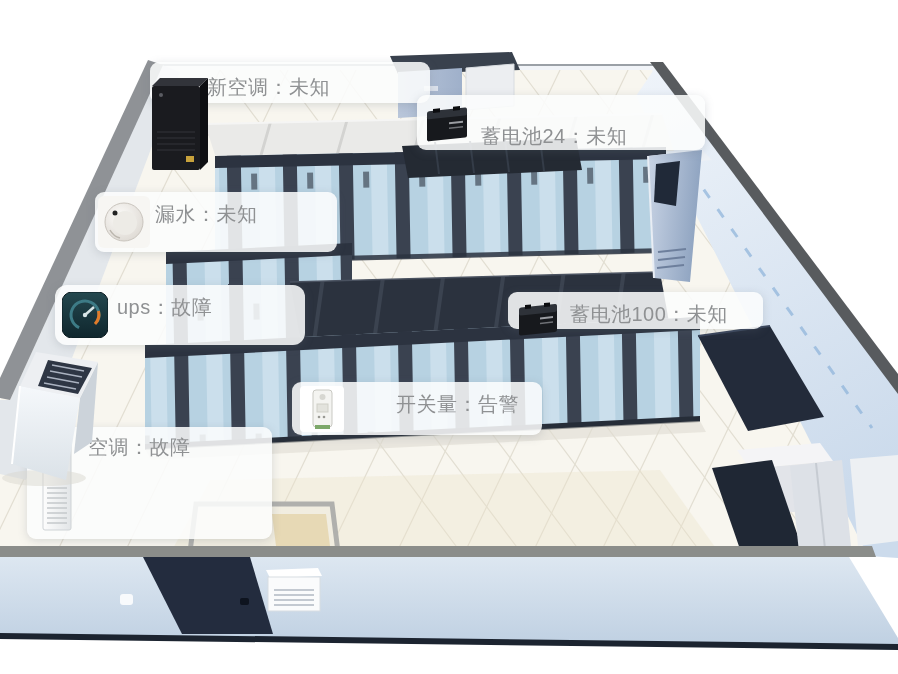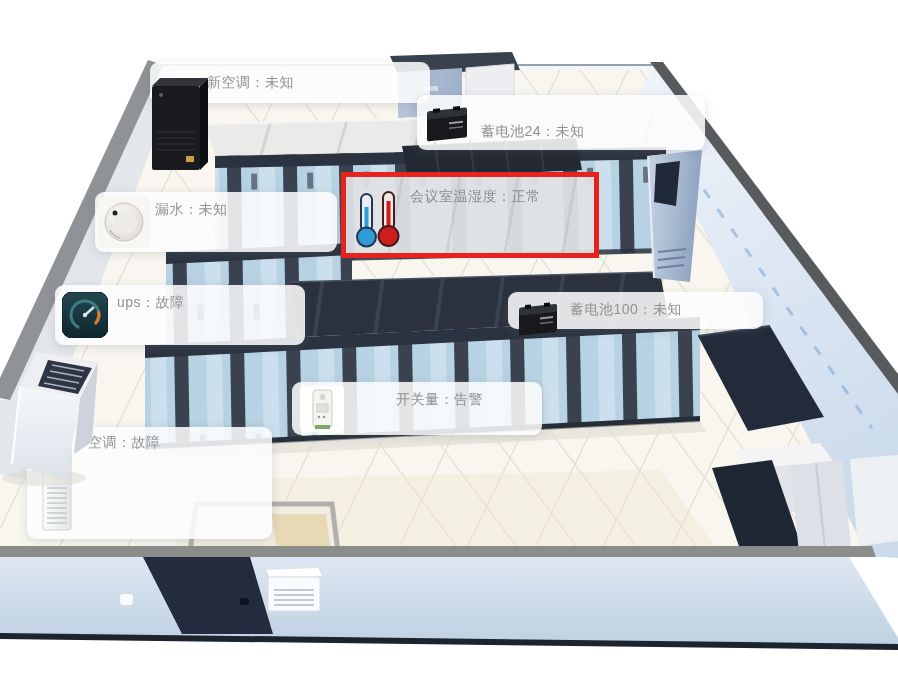--- a/index.html
+++ b/index.html
@@ -4,31 +4,31 @@
 <style>
   html,body{margin:0;padding:0;background:#ffffff;}
   #stage{position:relative;width:898px;height:674px;overflow:hidden;background:#ffffff;
          font-family:"Liberation Sans","DejaVu Sans",sans-serif;}
   svg{display:block;}
   #scene{position:absolute;left:0;top:0;z-index:1;}
   #frontlayer{position:absolute;left:0;top:0;z-index:3;pointer-events:none;}
   
   .tip{position:absolute;z-index:2;background:rgba(252,253,253,0.87);border-radius:9px;
        box-shadow:0 2px 10px rgba(100,110,125,0.22);box-sizing:border-box;}
-  .ttext{position:absolute;white-space:nowrap;color:#8f9193;font-size:14px;letter-spacing:0.5px;}
+  .ttext{position:absolute;white-space:nowrap;color:#8f9193;font-size:20px;letter-spacing:0.5px;}
   .ticon{position:absolute;}
   .t-newac{left:150px;top:62px;width:280px;height:41px;}
   .t-newac .ttext{left:57px;top:12px;}
   .t-batt24{left:417px;top:95px;width:288px;height:55px;}
   .t-batt24 .ttext{left:64px;top:9px;margin-top:19px;}
   .t-batt24 .ticon{left:6px;top:7px;}
   .t-loushui{left:95px;top:192px;width:242px;height:60px;}
   .t-loushui .ttext{left:60px;top:9px;}
   .t-loushui .ticon{left:3px;top:4px;}
-  .t-ups{left:55px;top:285px;width:250px;height:60px;}
+  .t-ups{left:55px;top:285px;width:250px;height:60px;border-radius:12px;}
   .t-ups .ttext{left:62px;top:9px;}
   .t-ups .ticon{left:7px;top:7px;}
   .t-batt100{left:508px;top:292px;width:255px;height:37px;}
   .t-batt100 .ttext{left:62px;top:9px;}
   .t-batt100 .ticon{left:8px;top:7px;}
   .t-switch{left:292px;top:382px;width:250px;height:53px;}
   .t-switch .ttext{left:68px;top:9px;margin-left:36px;}
   .t-switch .ticon{left:8px;top:4px;}
   .t-ac{left:27px;top:427px;width:245px;height:112px;text-align:right;}
   .t-ac .ttext{left:61px;top:7px;}
@@ -246,34 +246,20 @@
       <rect x="8" y="0" width="7" height="4" fill="#0c0d10"></rect>
             <rect x="28" y="0" width="7" height="4" fill="#0c0d10"></rect>
       <line x1="24" y1="16" x2="38" y2="16" stroke="#9b9da2" stroke-width="2"></line>
       <line x1="24" y1="21" x2="38" y2="21" stroke="#6f7176" stroke-width="1.5"></line>
     </g>
         </svg>
   </span>
   <span class="ttext">蓄电池24：未知</span>
 </div>
 
-<div class="hl-box">
-  <div class="seams"></div>
-  <span class="ticon">
-    <svg width="46" height="58" viewBox="0 0 46 58">
-      <rect x="5" y="3" width="11" height="38" rx="5.5" fill="#e8edf2" stroke="#24364f" stroke-width="2"></rect>
-      <rect x="8.5" y="16" width="4" height="24" fill="#2f9bd8"></rect>
-      <circle cx="10.5" cy="46" r="9.5" fill="#2f9bd8" stroke="#24364f" stroke-width="2"></circle>
-      <rect x="27" y="1" width="11" height="38" rx="5.5" fill="#efe8e8" stroke="#471a20" stroke-width="2"></rect>
-      <rect x="30.5" y="10" width="4" height="30" fill="#cf1d1d"></rect>
-      <circle cx="32.5" cy="45" r="10" fill="#cf1d1d" stroke="#471a20" stroke-width="2"></circle>
-    </svg>
-  </span>
-  <span class="ttext">会议室温湿度：正常</span>
-</div>
 
 <div class="tip t-loushui">
   <span class="ticon">
     <svg width="52" height="52" viewBox="0 0 52 52">
       <rect width="52" height="52" rx="6" fill="#f7f6f3"></rect>
       <circle cx="26" cy="26" r="19" fill="url(#sensg2)" stroke="#c9c4bd" stroke-width="1"></circle>
       <defs>
             <radialGradient id="sensg2" cx="0.4" cy="0.35" r="0.85">
         <stop offset="0" stop-color="#fcfbf9"></stop>
               <stop offset="1" stop-color="#d8d3cc"></stop>

